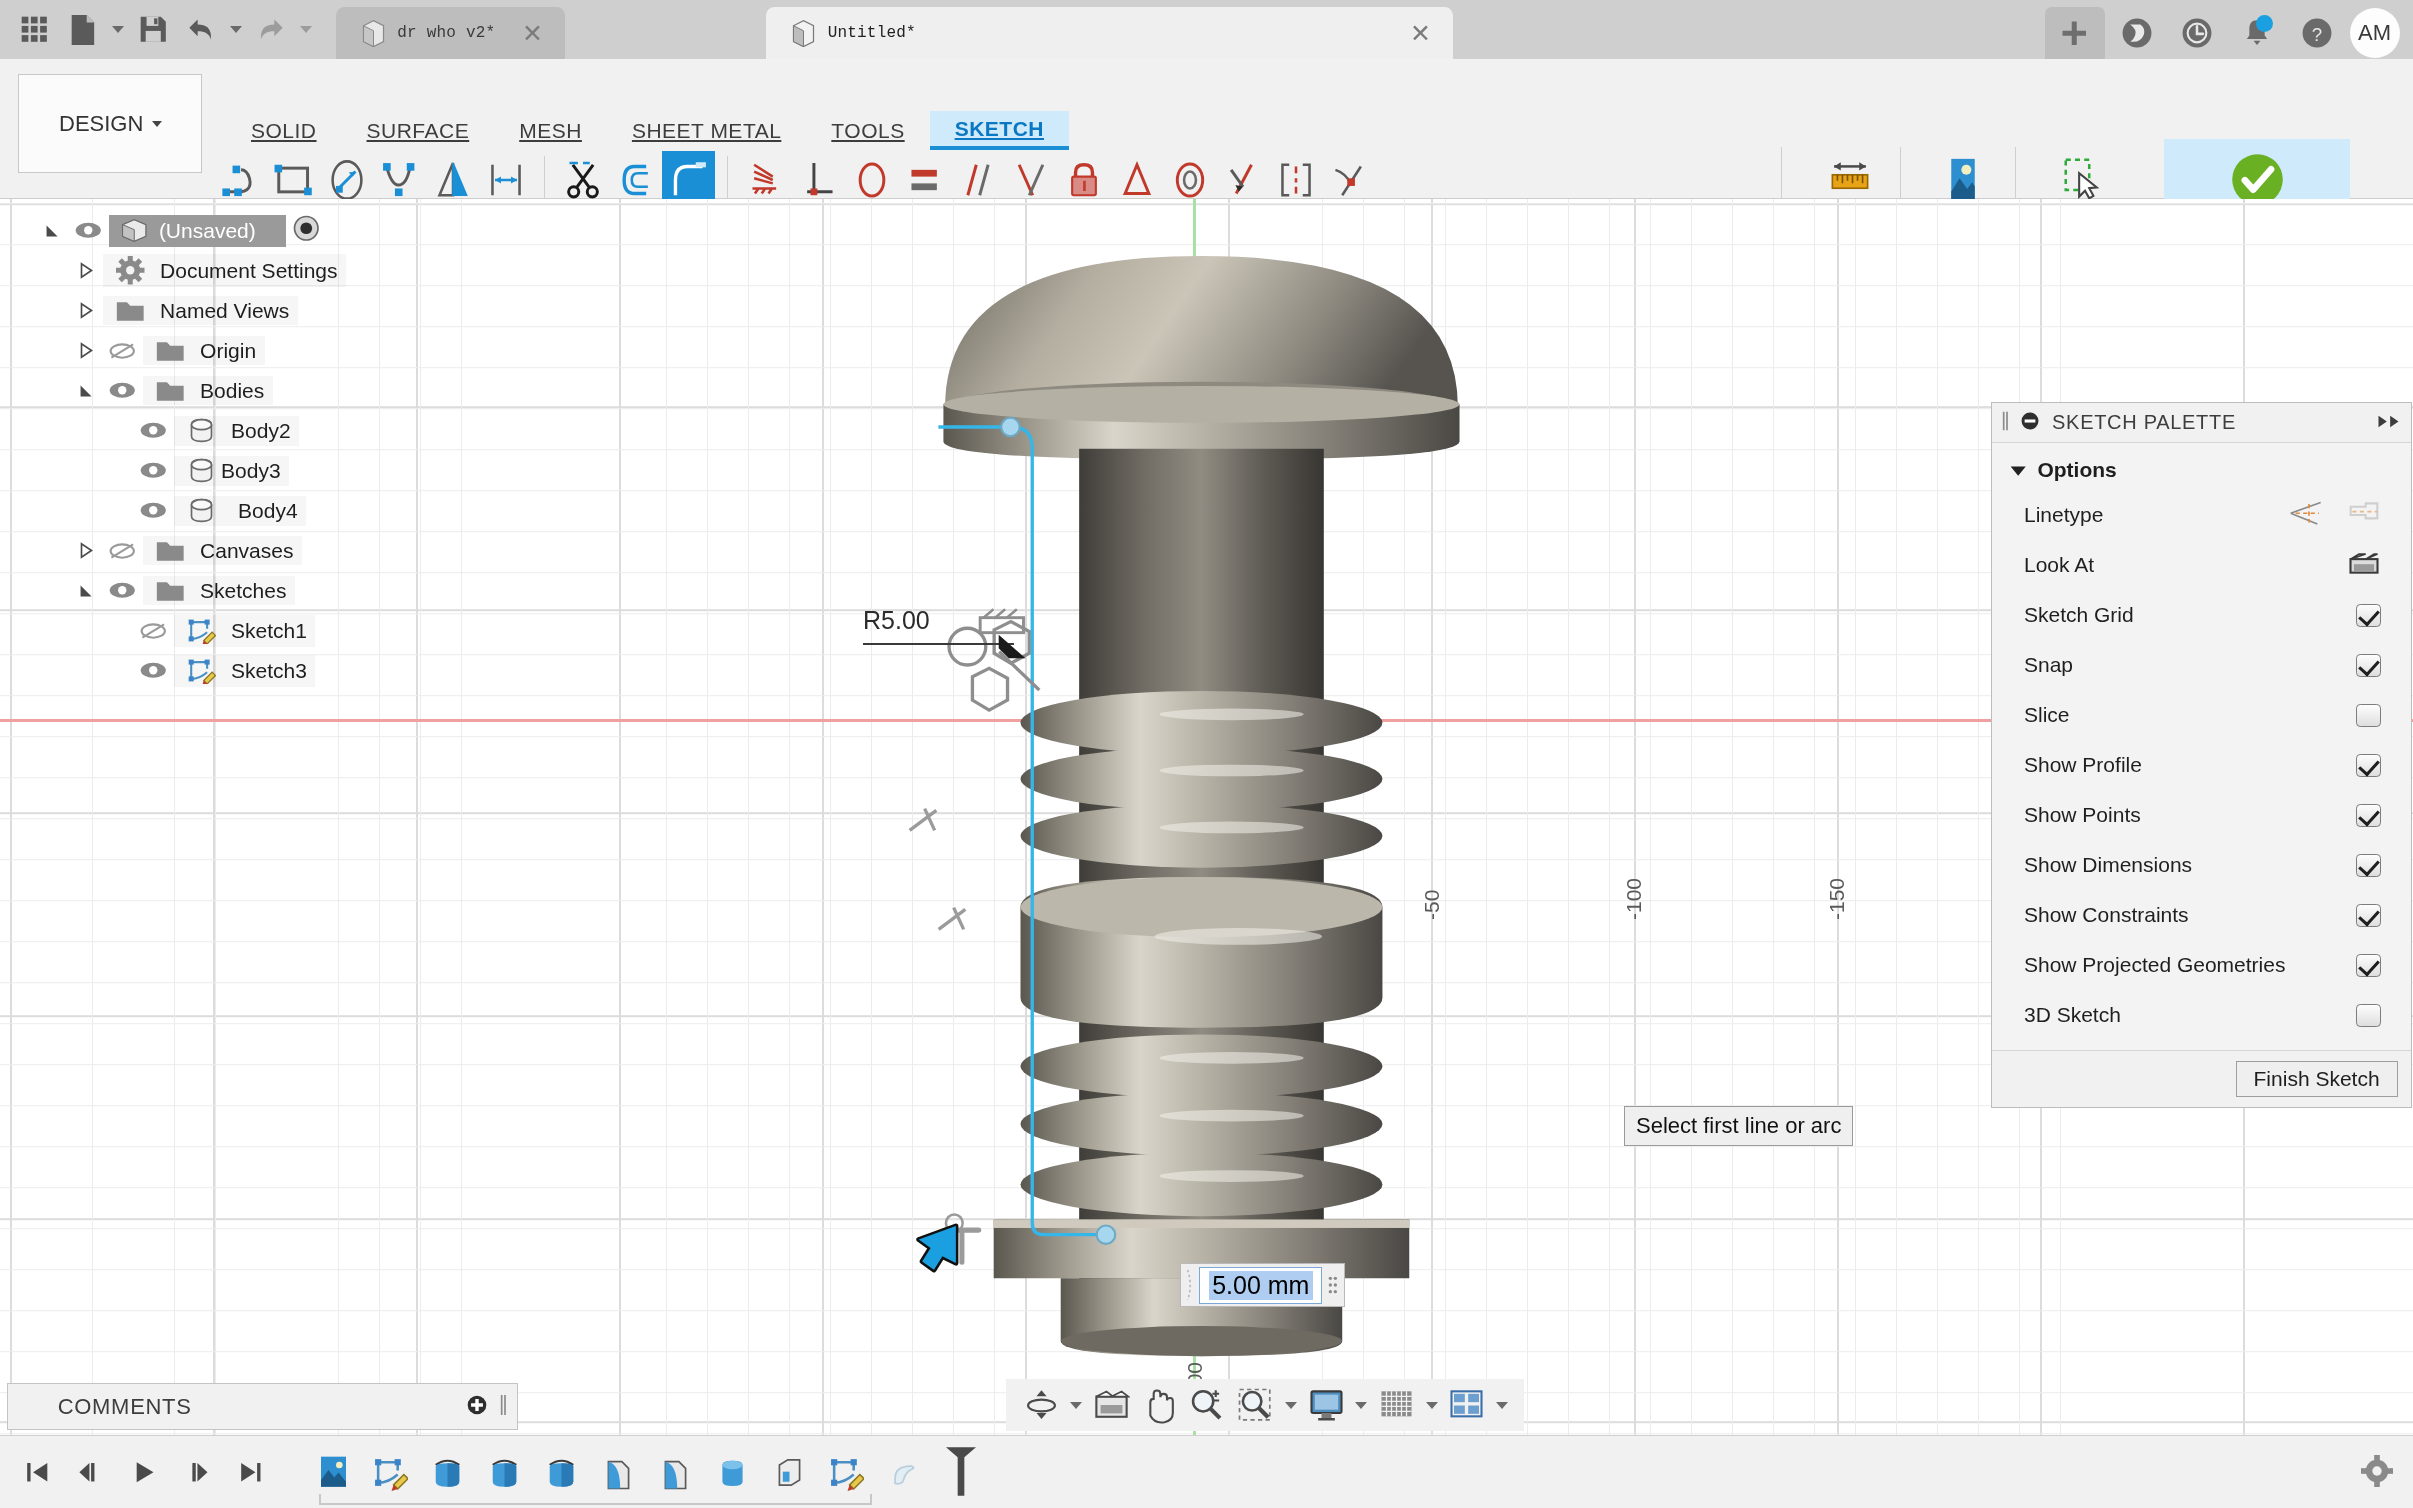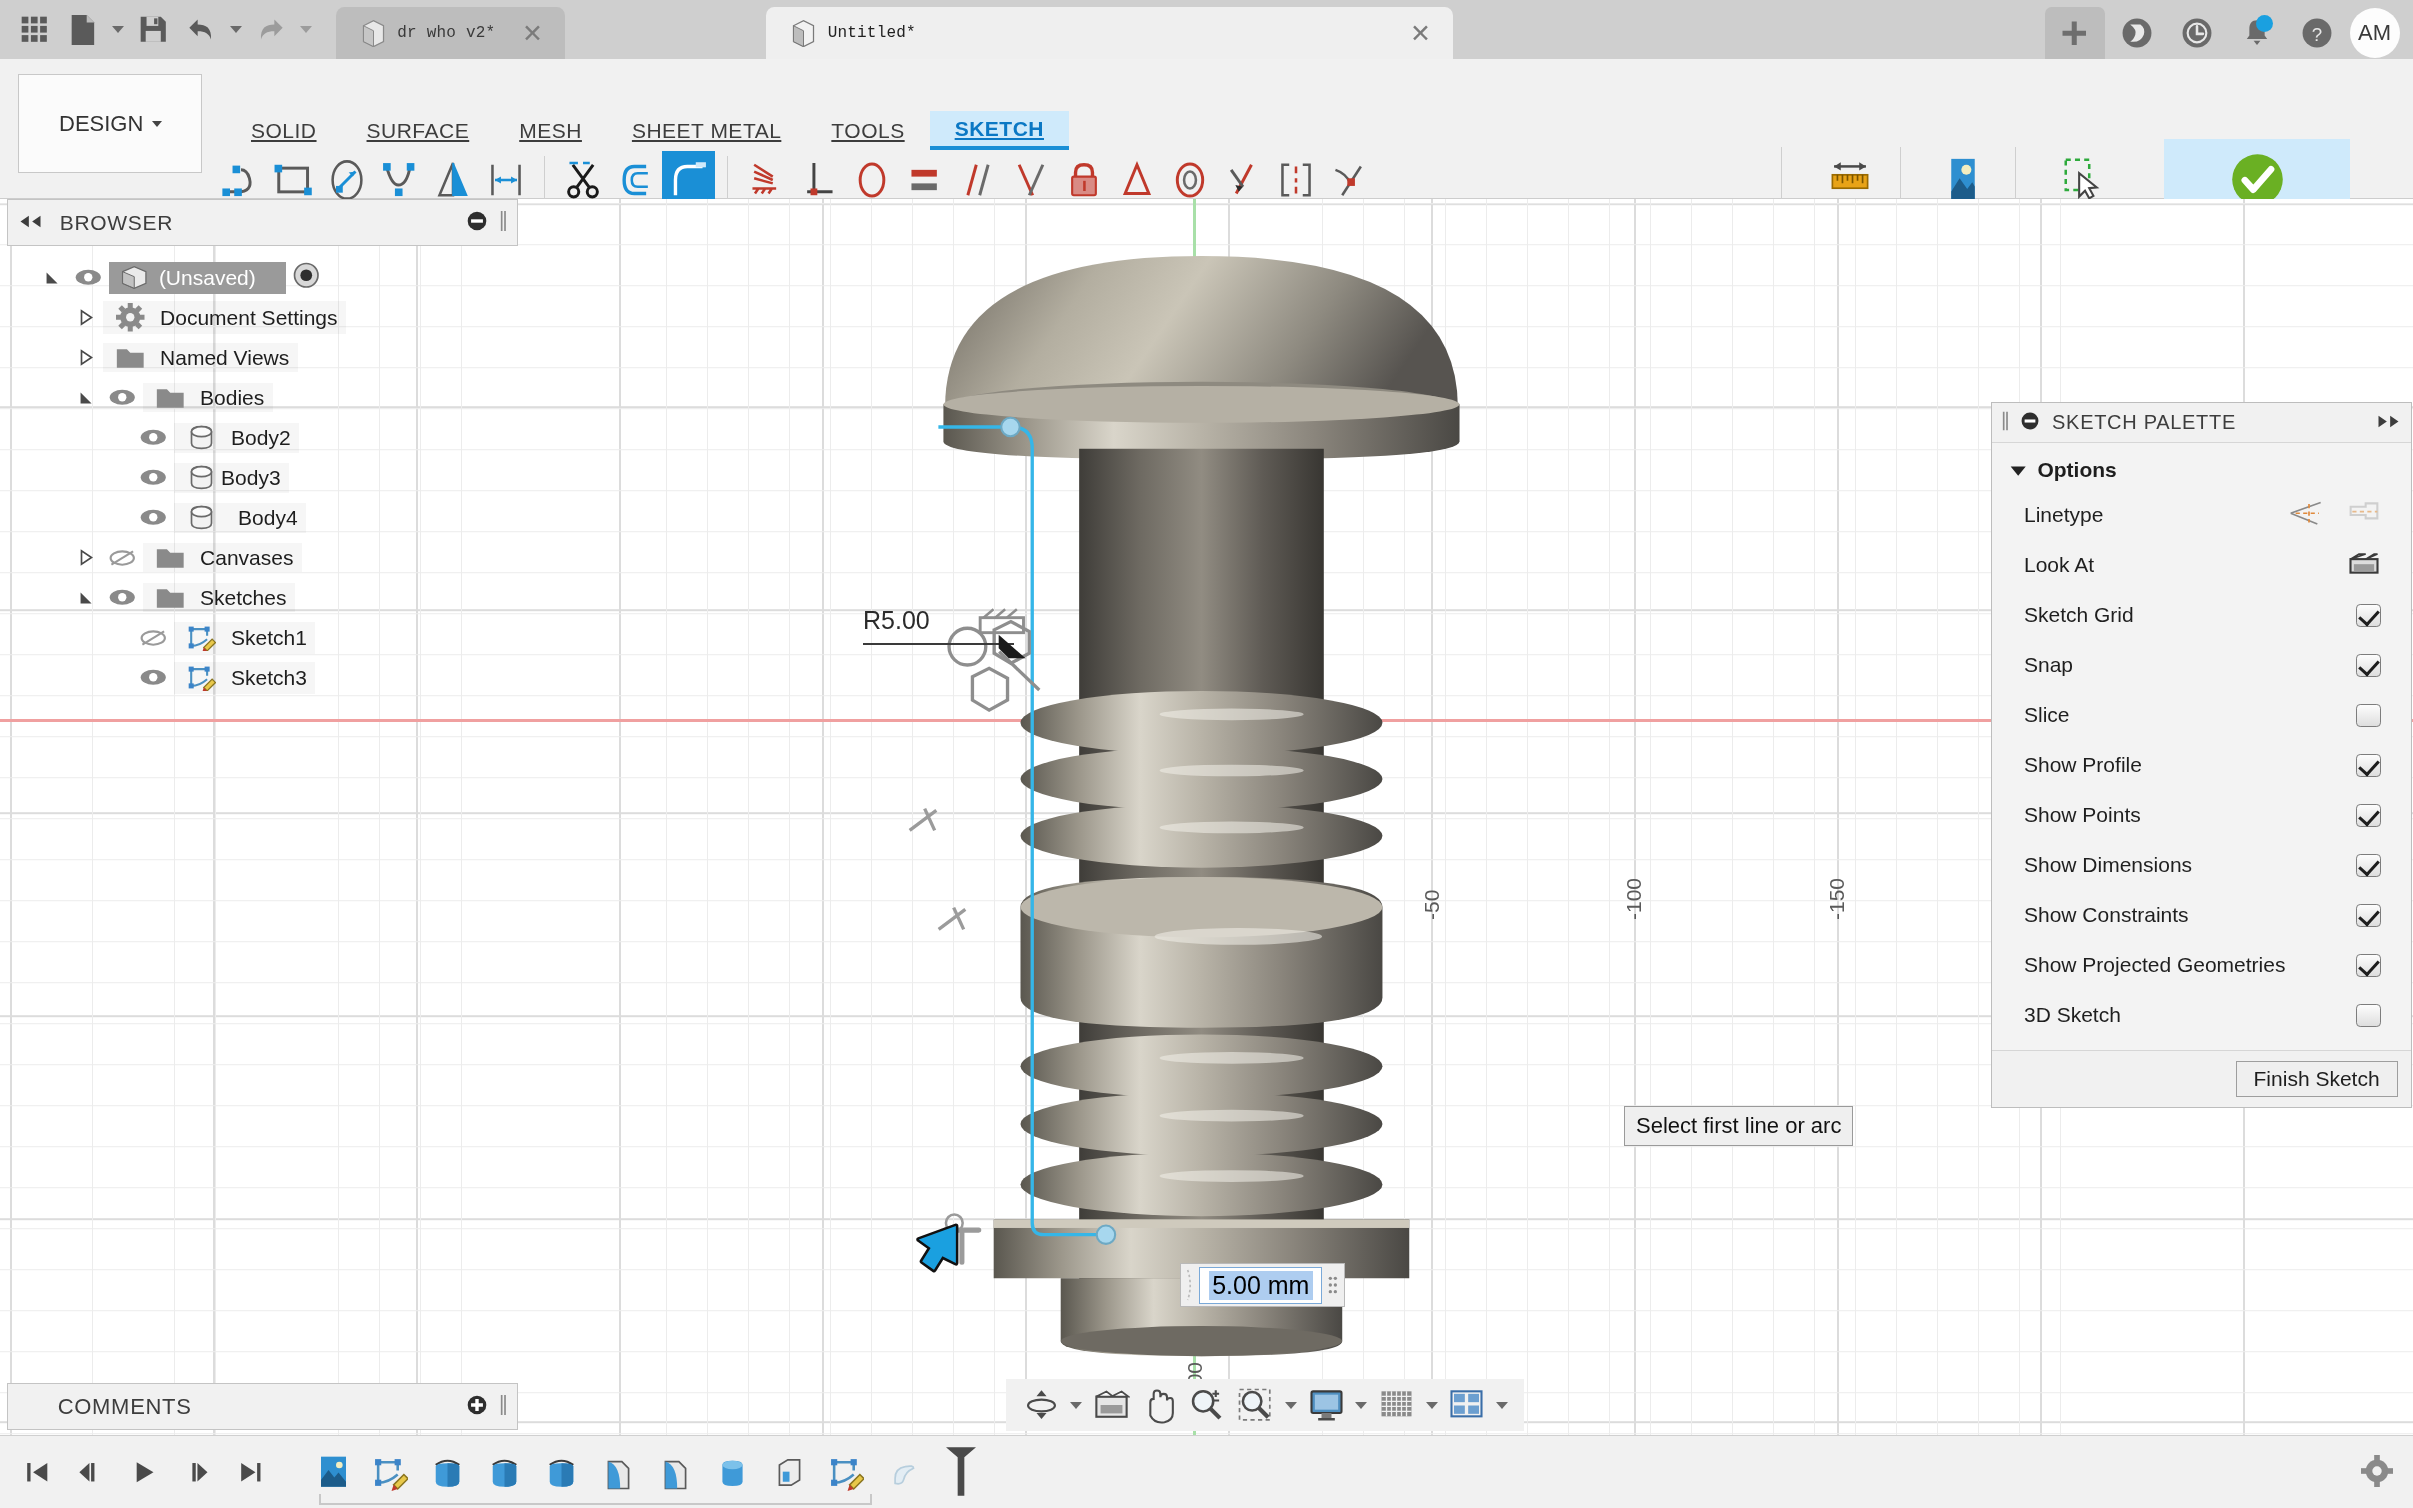--- a/index.html
+++ b/index.html
@@ -735,41 +735,20 @@
 
     <div class="viewcube">
       <div class="vc-face">BACK</div>
       <span class="vc-ax" style="color:#3a58d8; left:87px; top:-32px;">Z</span>
       <span class="vc-ax" style="color:#d83a3a; left:-35px; top:70px;">X</span>
       <span class="vc-ax" style="color:#3ac04a; left:99px; top:80px;">Y</span>
     </div>
   </div>
 
   <div class="browser">
-    <div class="panel-hdr">
-      <span>
-        <svg width="25" height="15" viewBox="0 0 30 18">
-            <path d="M13 2 L3 9 L13 16z M27 2 L17 9 L27 16z" fill="#3d3d3d"></path>
-          </svg>
-      </span>
-      <span class="title">BROWSER</span>
-      <span class="hdr-icon">
-        <span>
-          <svg width="22" height="22" viewBox="0 0 26 26">
-              <circle cx="13" cy="13" r="11" fill="#2e2e2e"></circle>
-              <rect x="6" y="11" width="14" height="4" fill="#fff"></rect>
-            </svg>
-        </span>
-        <span>
-          <svg width="6.7" height="22" viewBox="0 0 8 26">
-              <path d="M2 1 v24 M6 1 v24" stroke="#8a8a8a" stroke-width="2"></path>
-            </svg>
-        </span>
-      </span>
-    </div>
     <div class="tree">
 
       <div class="trow root">
         <span class="twist" style="margin-left:30px;">
           <svg width="17" height="17" viewBox="0 0 20 20">
               <path d="M3 17 L3 4 L16 17z" fill="#4a4a4a"></path>
             </svg>
         </span>
         <span class="eye">
           <svg width="28.5" height="18.4" viewBox="0 0 34 22">
@@ -828,20 +807,41 @@
         <span class="tlabel" style="display:flex;align-items:center;gap:10px;">
           <span class="tico">
             <svg width="28.5" height="23.5" viewBox="0 0 34 28">
                 <path d="M1 4 h12 l4 4 h16 v18 h-32z" fill="#8a8a8a"></path>
               </svg>
           </span>
           <span>Named Views</span>
         </span>
       </div>
 
+      <div class="trow">
+        <span class="twist" style="margin-left:64px;">
+          <svg width="15" height="17" viewBox="0 0 18 20">
+              <path d="M3 2 L3 18 L15 10z" fill="none" stroke="#4a4a4a" stroke-width="2"></path>
+            </svg>
+        </span>
+        <span class="eye">
+          <svg width="28.5" height="20" viewBox="0 0 34 24">
+              <ellipse cx="17" cy="12" rx="14" ry="8" fill="none" stroke="#9a9a9a" stroke-width="2.5"></ellipse>
+              <path d="M4 20 L30 4" stroke="#9a9a9a" stroke-width="2.5"></path>
+            </svg>
+        </span>
+        <span class="tlabel" style="display:flex;align-items:center;gap:10px;">
+          <span class="tico">
+            <svg width="28.5" height="23.5" viewBox="0 0 34 28">
+                <path d="M1 4 h12 l4 4 h16 v18 h-32z" fill="#8a8a8a"></path>
+              </svg>
+          </span>
+          <span>Origin</span>
+        </span>
+      </div>
 
       <div class="trow">
         <span class="twist" style="margin-left:64px;">
           <svg width="17" height="17" viewBox="0 0 20 20">
               <path d="M3 17 L3 4 L16 17z" fill="#4a4a4a"></path>
             </svg>
         </span>
         <span class="eye">
           <svg width="28.5" height="18.4" viewBox="0 0 34 22">
               <ellipse cx="17" cy="11" rx="15" ry="9" fill="#8a8a8a"></ellipse>

